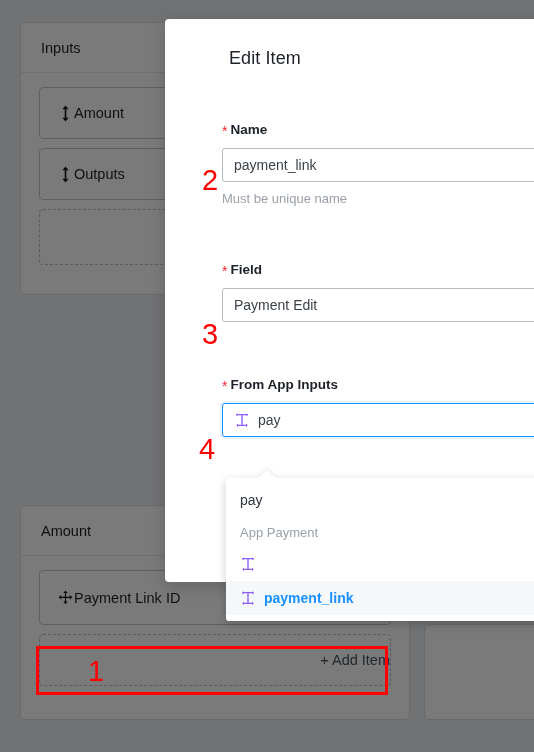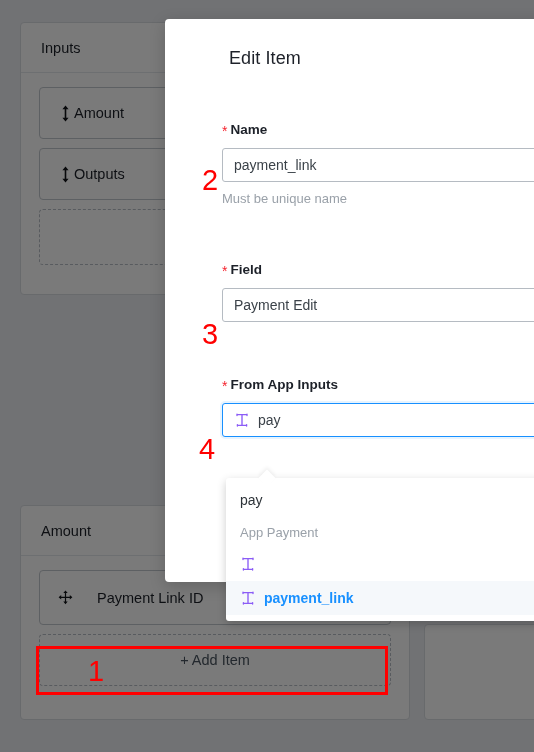--- a/index.html
+++ b/index.html
@@ -80,21 +80,21 @@
     border-radius: 4px;
     background: transparent;
   }
 
   .add-item {
     height: 52px;
     border: 1px dashed #b9bfc6;
     border-radius: 4px;
     display: flex;
     align-items: center;
-    justify-content: center;
+    justify-content: flex-end;
     font-size: 14.5px;
     color: #4a5560;
     background: transparent;
   }
 
   
   .side-panel {
     position: absolute;
     background: #ffffff;
     border: 1px solid #d9dde2;
@@ -299,21 +299,21 @@
         <div class="dashed-slot"></div>
       </div>
     </div>
 
     <div class="panel" style="left:20px; top:505px; width:390px; height:215px;">
       <div class="panel-header">
         <span>Amount</span>
       </div>
       <div class="panel-body">
 
-        <div class="field-row" style="height:55px;gap:23px;">
+        <div class="field-row" style="height:55px;">
           <span class="handle">
             <svg width="15" height="15" viewBox="0 0 15 15">
               <path d="M7.5 0.4 L9.7 3.0 H8.1 V6.7 H11.8 V5.1 L14.4 7.3 L11.8 9.5 V7.9 H8.1 V11.6 H9.7 L7.5 14.2 L5.3 11.6 H6.9 V7.9 H3.2 V9.5 L0.6 7.3 L3.2 5.1 V6.7 H6.9 V3.0 H5.3 Z" fill="#111418"></path>
             </svg>
           </span>
           <span class="rlabel">Payment Link ID</span>
         </div>
 
         <div class="add-item">
           <span>+ Add Item</span>

